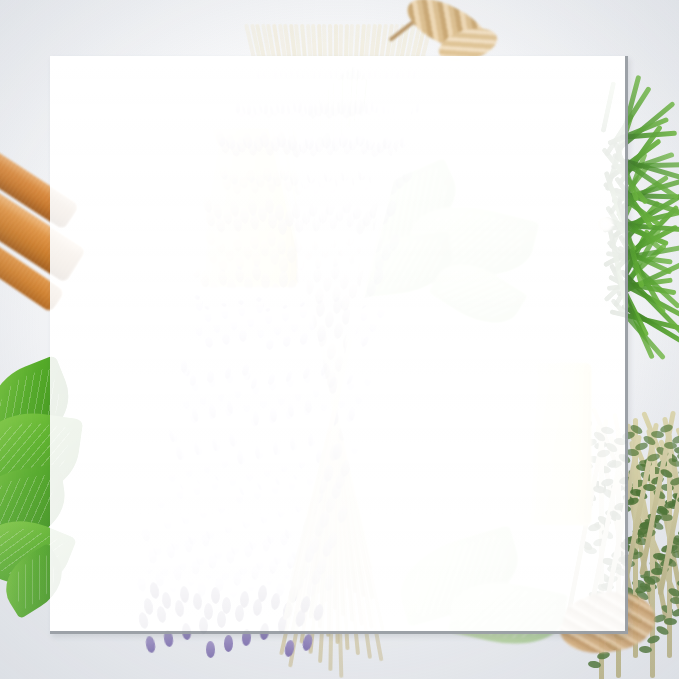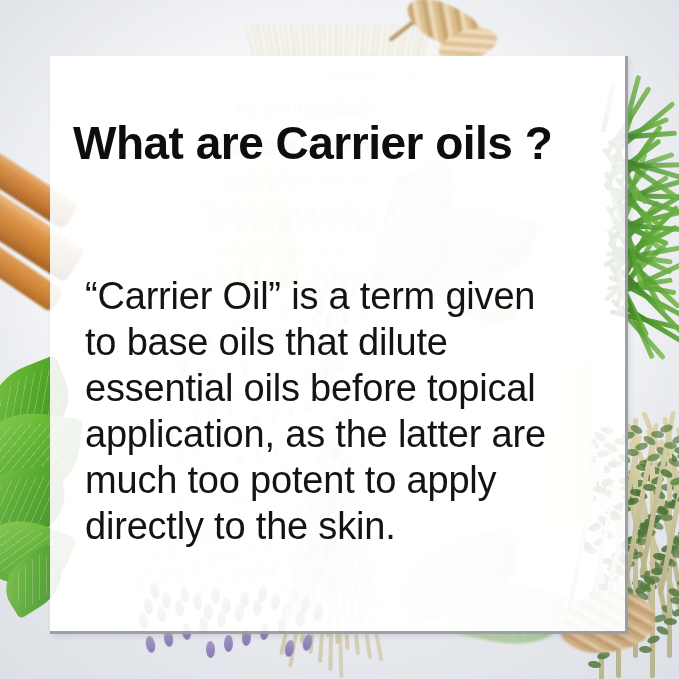--- a/index.html
+++ b/index.html
@@ -1109,23 +1109,14 @@
       <div class="knot2"></div>
     </div>
 
     <div class="vig"></div>
   </div>
 
   <div class="panel">
     <div class="panel-wash"></div>
   </div>
 
-  <div class="copy">
-    <h1 class="headline">What are Carrier oils ?</h1>
-    <p class="body">“Carrier Oil” is a term given
-to base oils that dilute
-essential oils before topical
-application, as the latter are
-much too potent to apply
-directly to the skin.</p>
-  </div>
 
 </div>
 
 </body></html>

